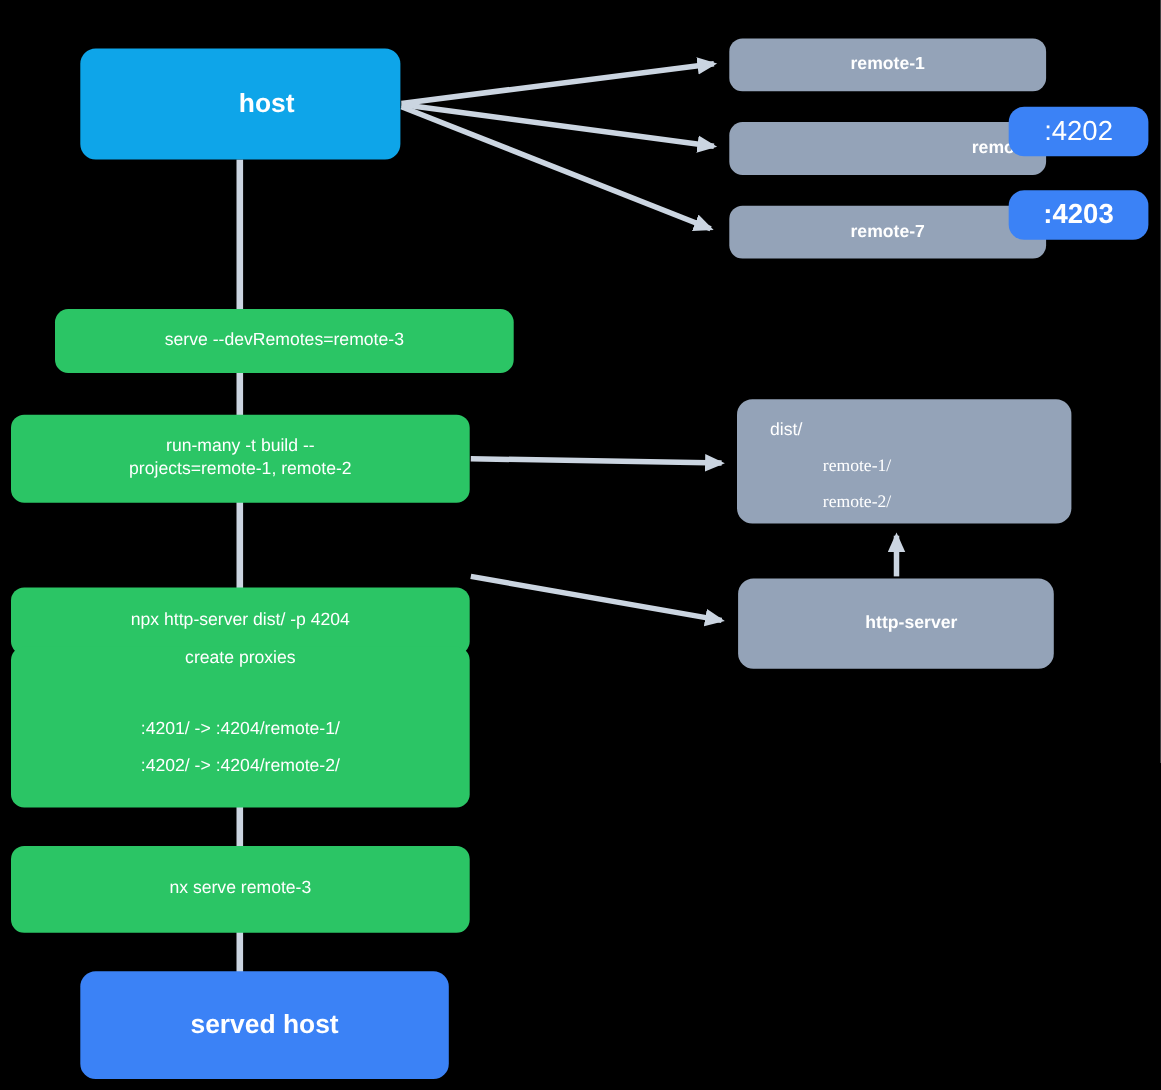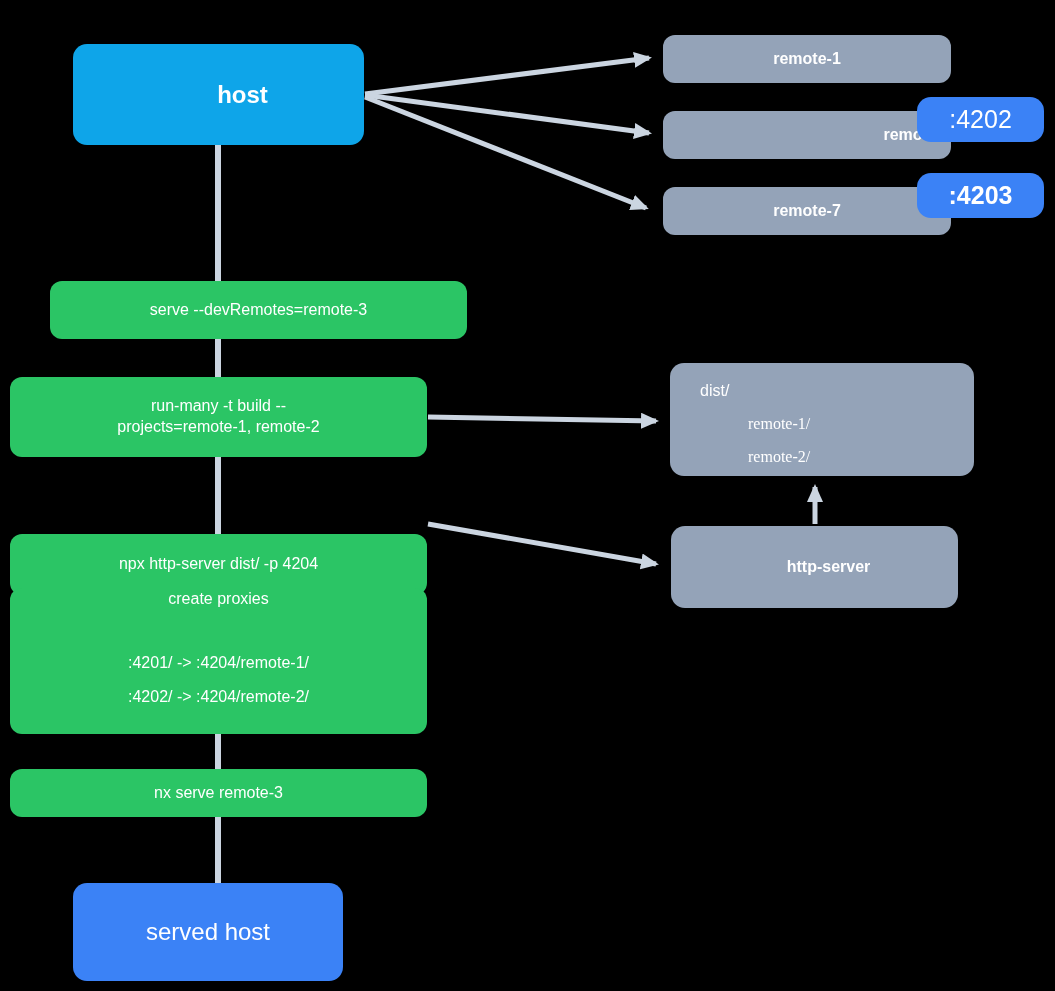--- a/index.html
+++ b/index.html
@@ -32,23 +32,23 @@
     font-size:16px;
     line-height:1.3;
     text-align:center;
   }
   .host-box{
     left:73px;top:44px;width:291px;height:101px;
     background:var(--host);border-radius:14px;
     font-weight:bold;font-size:24px;padding-left:48px;
   }
   .served-box{
-    left:73px;top:883px;width:270px;height:98px;
+    left:73px;top:883px;width:335px;height:98px;
     background:var(--served);border-radius:14px;
-    font-weight:normal;font-size:24px;
+    font-weight:bold;font-size:24px;
   }
   .remote-box{
     left:663px;width:288px;height:48px;
     background:var(--node);border-radius:12px;
     font-weight:bold;
   }
   .remote-1{top:35px;}
   .remote-2{top:111px;justify-content:flex-end;}
   .remote-3{top:187px;}
   .port-badge{
@@ -64,21 +64,21 @@
     left:10px;width:417px;
     background:var(--command);border-radius:12px;
     flex-direction:column;
   }
   .cmd-1{top:281px;height:58px;margin-left:40px;}
   .cmd-2{top:377px;height:80px;}
   .cmd-3{top:494px;height:61px;margin-top:40px;}
   .cmd-4{top:588px;height:146px;justify-content:flex-start;padding-top:1px;}
   .cmd-4 .spacer{height:36px;}
   .cmd-4 .rule{line-height:34px;}
-  .cmd-5{top:769px;height:48px;}
+  .cmd-5{top:769px;height:79px;}
   .dist-box{
     left:670px;top:363px;width:304px;height:113px;
     background:var(--node);border-radius:14px;
     flex-direction:column;align-items:flex-start;justify-content:flex-start;
     padding:11px 0 0 30px;
     text-align:left;
     line-height:33px;
   }
   .dist-box .indent{padding-left:48px;font-family:Liberation Serif, serif;}
   .http-box{

